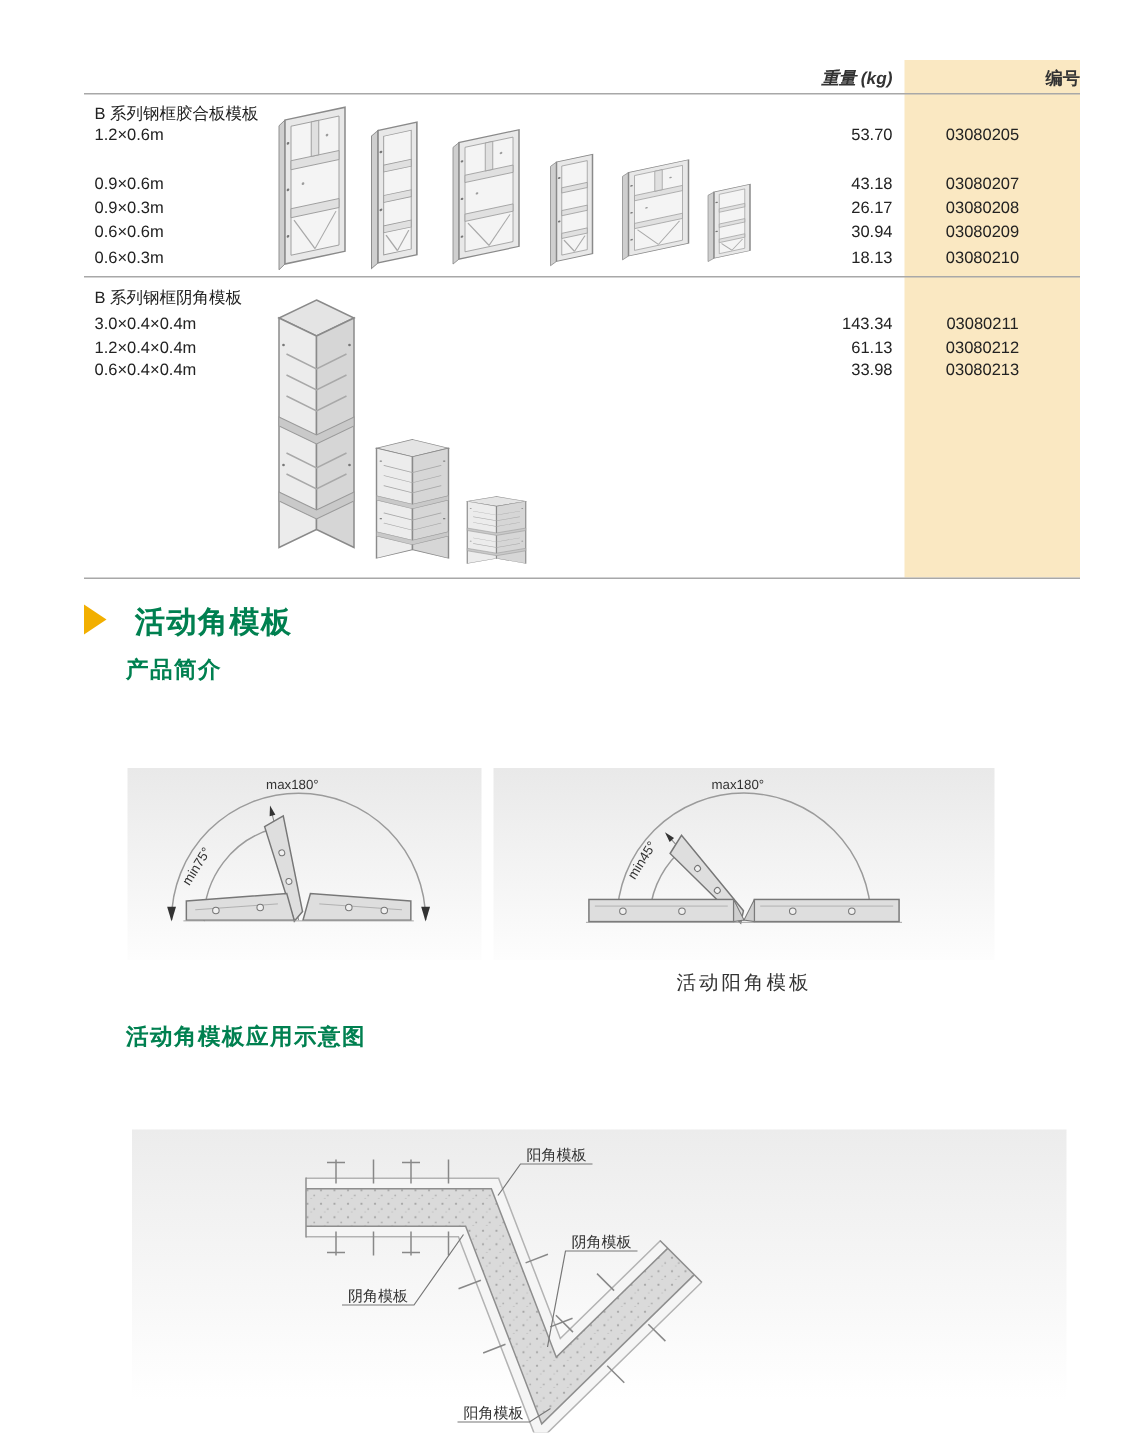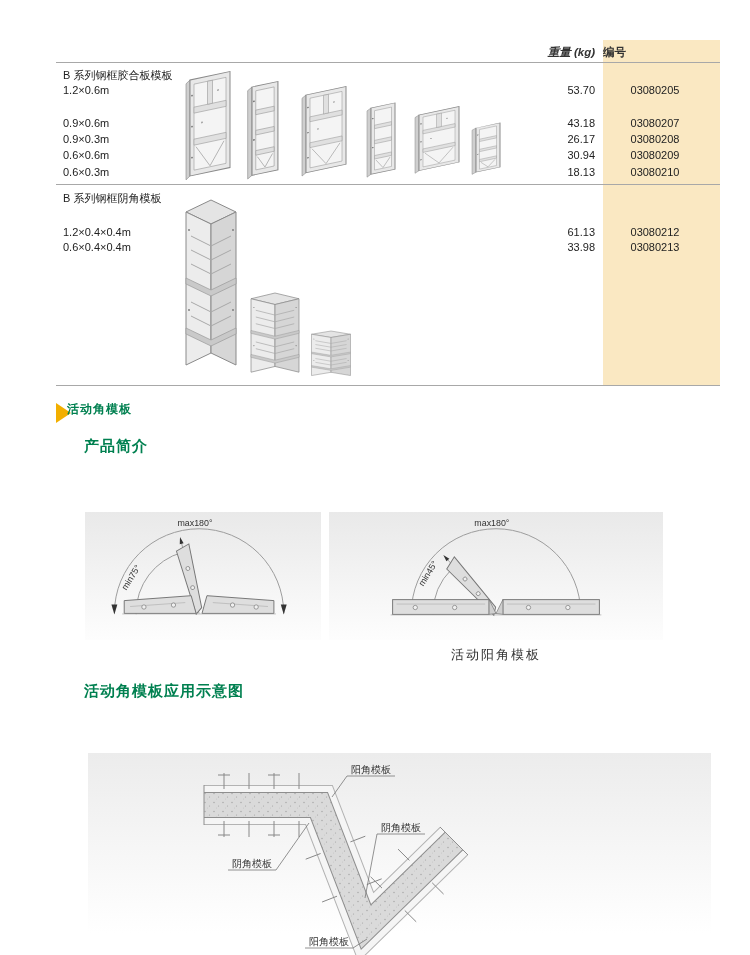--- a/index.html
+++ b/index.html
@@ -6,32 +6,32 @@
   *{margin:0;padding:0;box-sizing:border-box;}
   body{background:#fff;}
   .page{position:relative;width:750px;height:955px;background:#fff;overflow:hidden;
         font-family:"Liberation Sans","DejaVu Sans",sans-serif;color:var(--ink);}
 
   
   .cream-col{position:absolute;left:603px;top:40px;width:117px;height:345px;background:var(--cream);}
   .rule{position:absolute;left:56px;width:664px;height:1px;background:#a8a8a8;}
   .th{position:absolute;top:45px;font-size:11.5px;font-weight:bold;color:#333;}
   .th-weight{left:495px;width:100px;text-align:right;font-style:italic;}
-  .th-code{left:603px;width:117px;text-align:left;}
+  .th-code{left:603px;width:117px;text-align:right;}
   .sec-title{position:absolute;left:63px;font-size:11px;color:#222;}
   .trow{position:absolute;left:0;width:750px;height:14px;font-size:11px;color:#222;}
   .trow .size{position:absolute;left:63px;}
   .trow .wt{position:absolute;left:485px;width:110px;text-align:right;}
   .trow .cd{position:absolute;left:603px;width:104px;text-align:center;}
   .panels-svg{position:absolute;left:60px;top:65px;}
 
   
   .tri{position:absolute;left:56px;top:403px;width:0;height:0;
        border-left:15px solid var(--gold);border-top:10px solid transparent;border-bottom:10px solid transparent;}
-  .h1{position:absolute;left:67px;top:401px;font-size:12px;font-weight:bold;color:var(--green);letter-spacing:1px;}
+  .h1{position:absolute;left:90px;top:401px;font-size:20px;font-weight:bold;color:var(--green);letter-spacing:1px;}
   .h2{position:absolute;left:84px;top:437px;font-size:15px;font-weight:bold;color:var(--green);letter-spacing:1px;}
   .h3{position:absolute;left:84px;top:682px;font-size:15px;font-weight:bold;color:var(--green);letter-spacing:1px;}
   .para{position:absolute;left:84px;top:460px;width:624px;font-size:12.5px;line-height:21px;
         text-indent:2em;color:#1a1a1a;text-align:justify;}
 
   
   .diag{position:absolute;top:512px;height:128px;background:linear-gradient(#e9e9e9,#fdfdfd);}
   .diag-left{left:85px;width:236px;}
   .diag-right{left:329px;width:334px;}
   .cap{position:absolute;top:646px;font-size:13px;color:#333;letter-spacing:2px;text-align:center;}
@@ -81,20 +81,25 @@
   <div class="trow" style="top:166px">
     <span class="size">0.6×0.3m</span>
     <span class="wt">18.13</span>
     <span class="cd">03080210</span>
   </div>
 
   <div class="rule" style="top:184px"></div>
 
   <div class="sec-title" style="top:191px">B 系列钢框阴角模板</div>
 
+  <div class="trow" style="top:210px">
+    <span class="size">3.0×0.4×0.4m</span>
+    <span class="wt">143.34</span>
+    <span class="cd">03080211</span>
+  </div>
   <div class="trow" style="top:226px">
     <span class="size">1.2×0.4×0.4m</span>
     <span class="wt">61.13</span>
     <span class="cd">03080212</span>
   </div>
   <div class="trow" style="top:241px">
     <span class="size">0.6×0.4×0.4m</span>
     <span class="wt">33.98</span>
     <span class="cd">03080213</span>
   </div>

